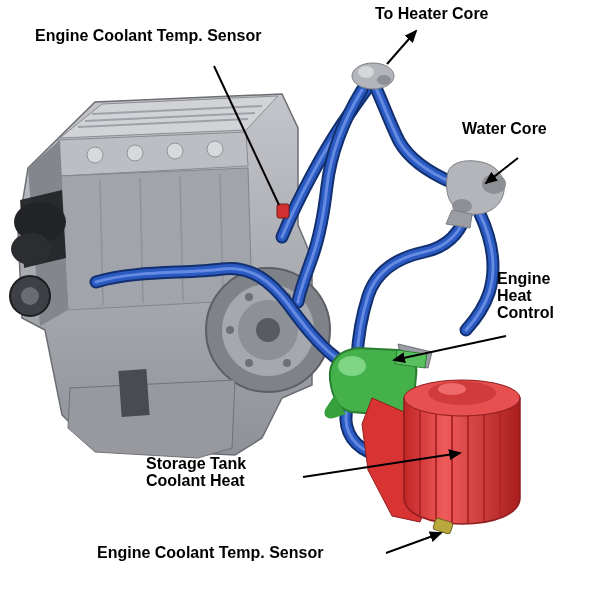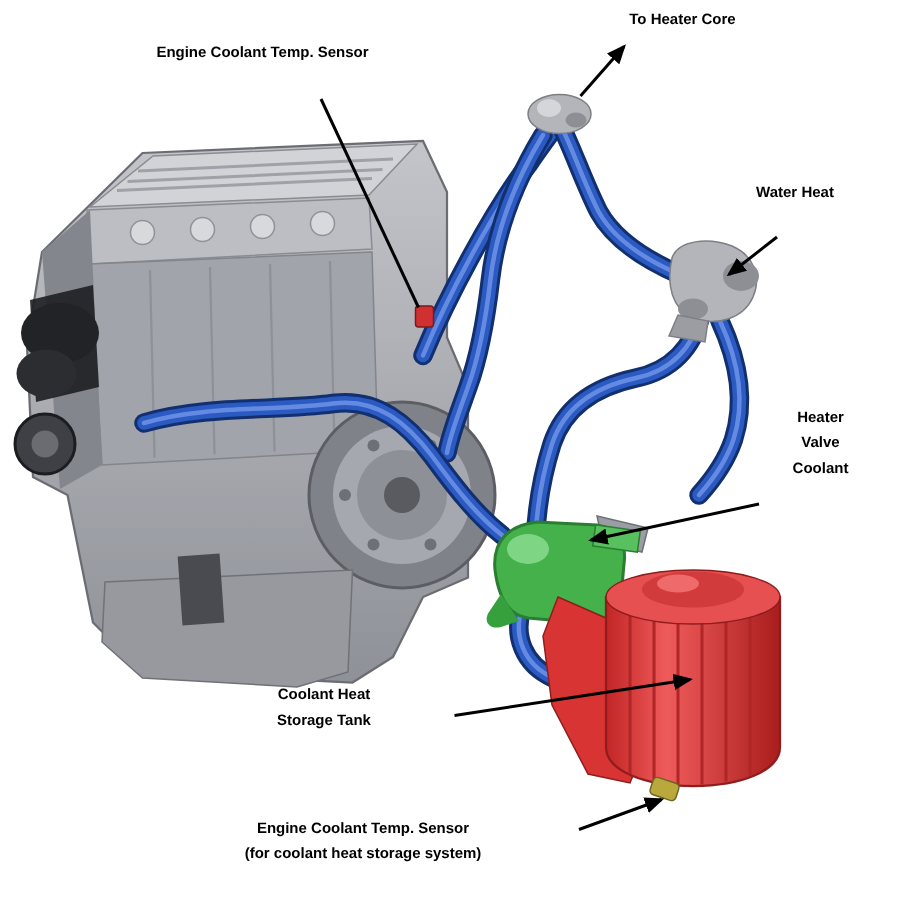--- a/index.html
+++ b/index.html
@@ -7,23 +7,22 @@
     position: relative;
     width: 600px;
     height: 600px;
     background: #ffffff;
     overflow: hidden;
     font-family: "Liberation Sans", sans-serif;
   }
   .stage svg { position: absolute; inset: 0; }
   .label {
     position: absolute;
-    text-align: center;
     font-weight: bold;
-    font-size: 10px;
+    font-size: 16px;
     line-height: 17px;
     color: #000;
     white-space: nowrap;
   }
   .label .line { display: block; }
   .hose-outline { stroke: #12306f; stroke-width: 13; fill: none; stroke-linecap: round; stroke-linejoin: round; }
   .hose-body    { stroke: #2a5ac2; stroke-width: 9;  fill: none; stroke-linecap: round; stroke-linejoin: round; }
   .hose-shine   { stroke: #6e94e6; stroke-width: 3;  fill: none; stroke-linecap: round; stroke-linejoin: round; opacity: .85; }
   .leader { stroke: #000; stroke-width: 2; }
 </style>
@@ -173,32 +172,31 @@
 
   <div class="label" style="left:35px; top:27px; width:280px;">
     <span class="line">Engine Coolant Temp. Sensor</span>
   </div>
 
   <div class="label" style="left:375px; top:5px; width:160px;">
     <span class="line">To Heater Core</span>
   </div>
 
   <div class="label" style="left:462px; top:120px; width:136px;">
-    <span class="line">Water Heat</span>
+    <span class="line">Water Core</span>
   </div>
 
   <div class="label" style="left:497px; top:270px; width:100px;">
-    <span class="line">Heater</span>
-    <span class="line">Valve</span>
-    <span class="line">Coolant</span>
+    <span class="line">Engine</span>
+    <span class="line">Heat</span>
+    <span class="line">Control</span>
   </div>
 
   <div class="label" style="left:146px; top:455px; width:140px;">
+    <span class="line">Storage Tank</span>
     <span class="line">Coolant Heat</span>
-    <span class="line">Storage Tank</span>
   </div>
 
   <div class="label" style="left:97px; top:544px; width:290px;">
     <span class="line">Engine Coolant Temp. Sensor</span>
-    <span class="line">(for coolant heat storage system)</span>
   </div>
 
 </div>
 
 </body></html>

